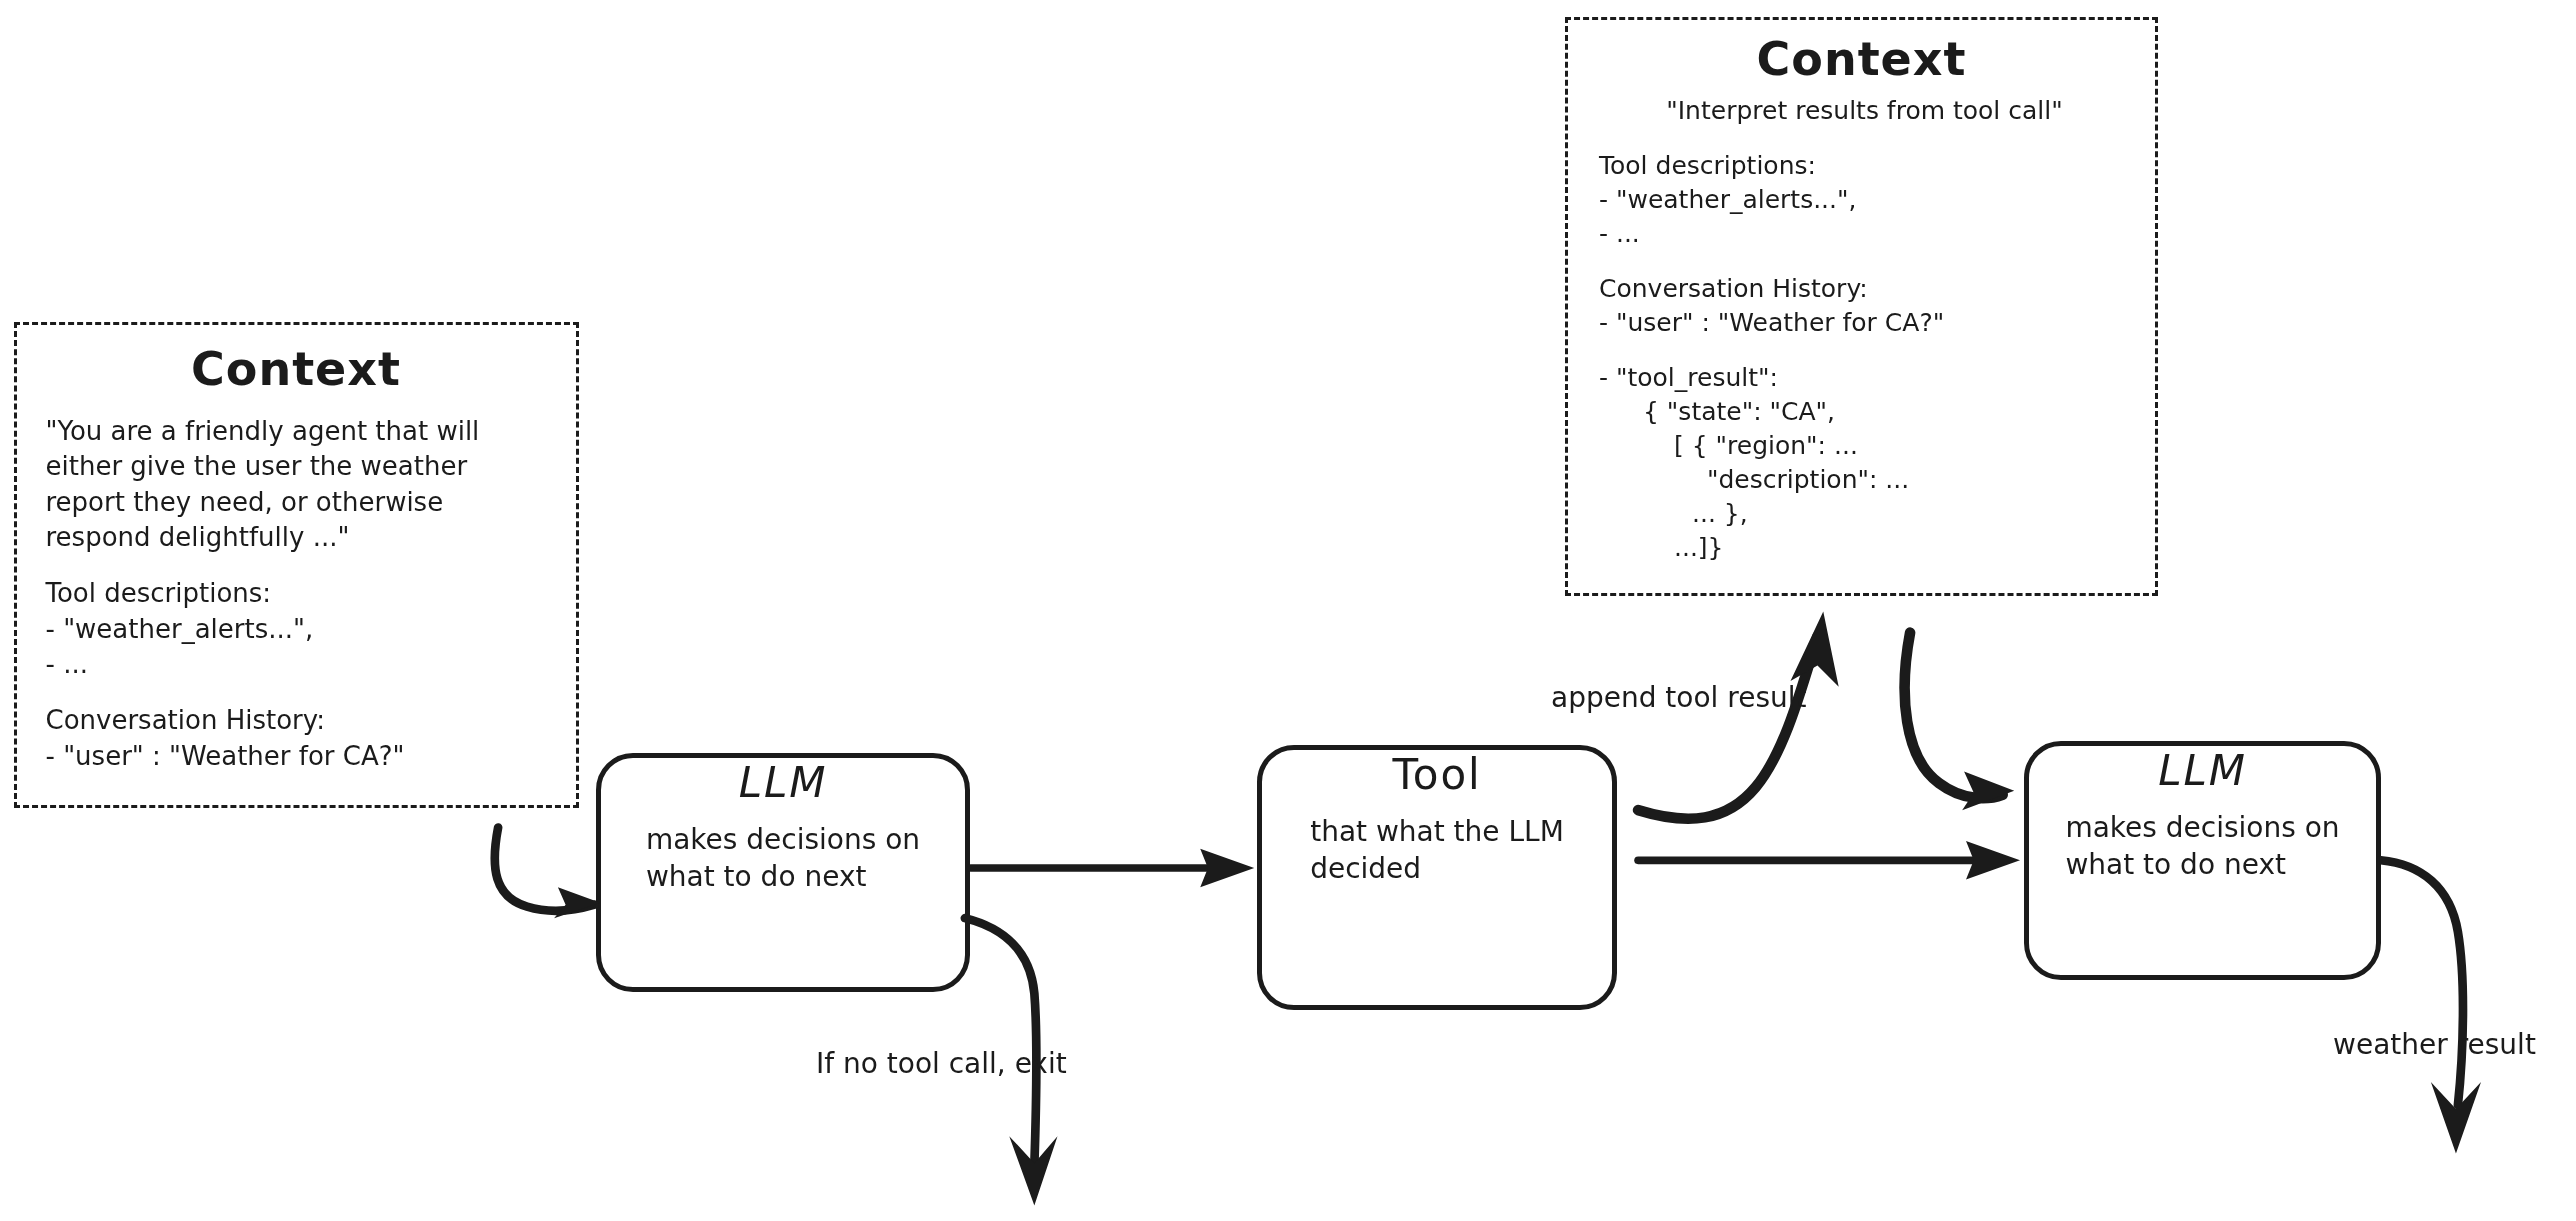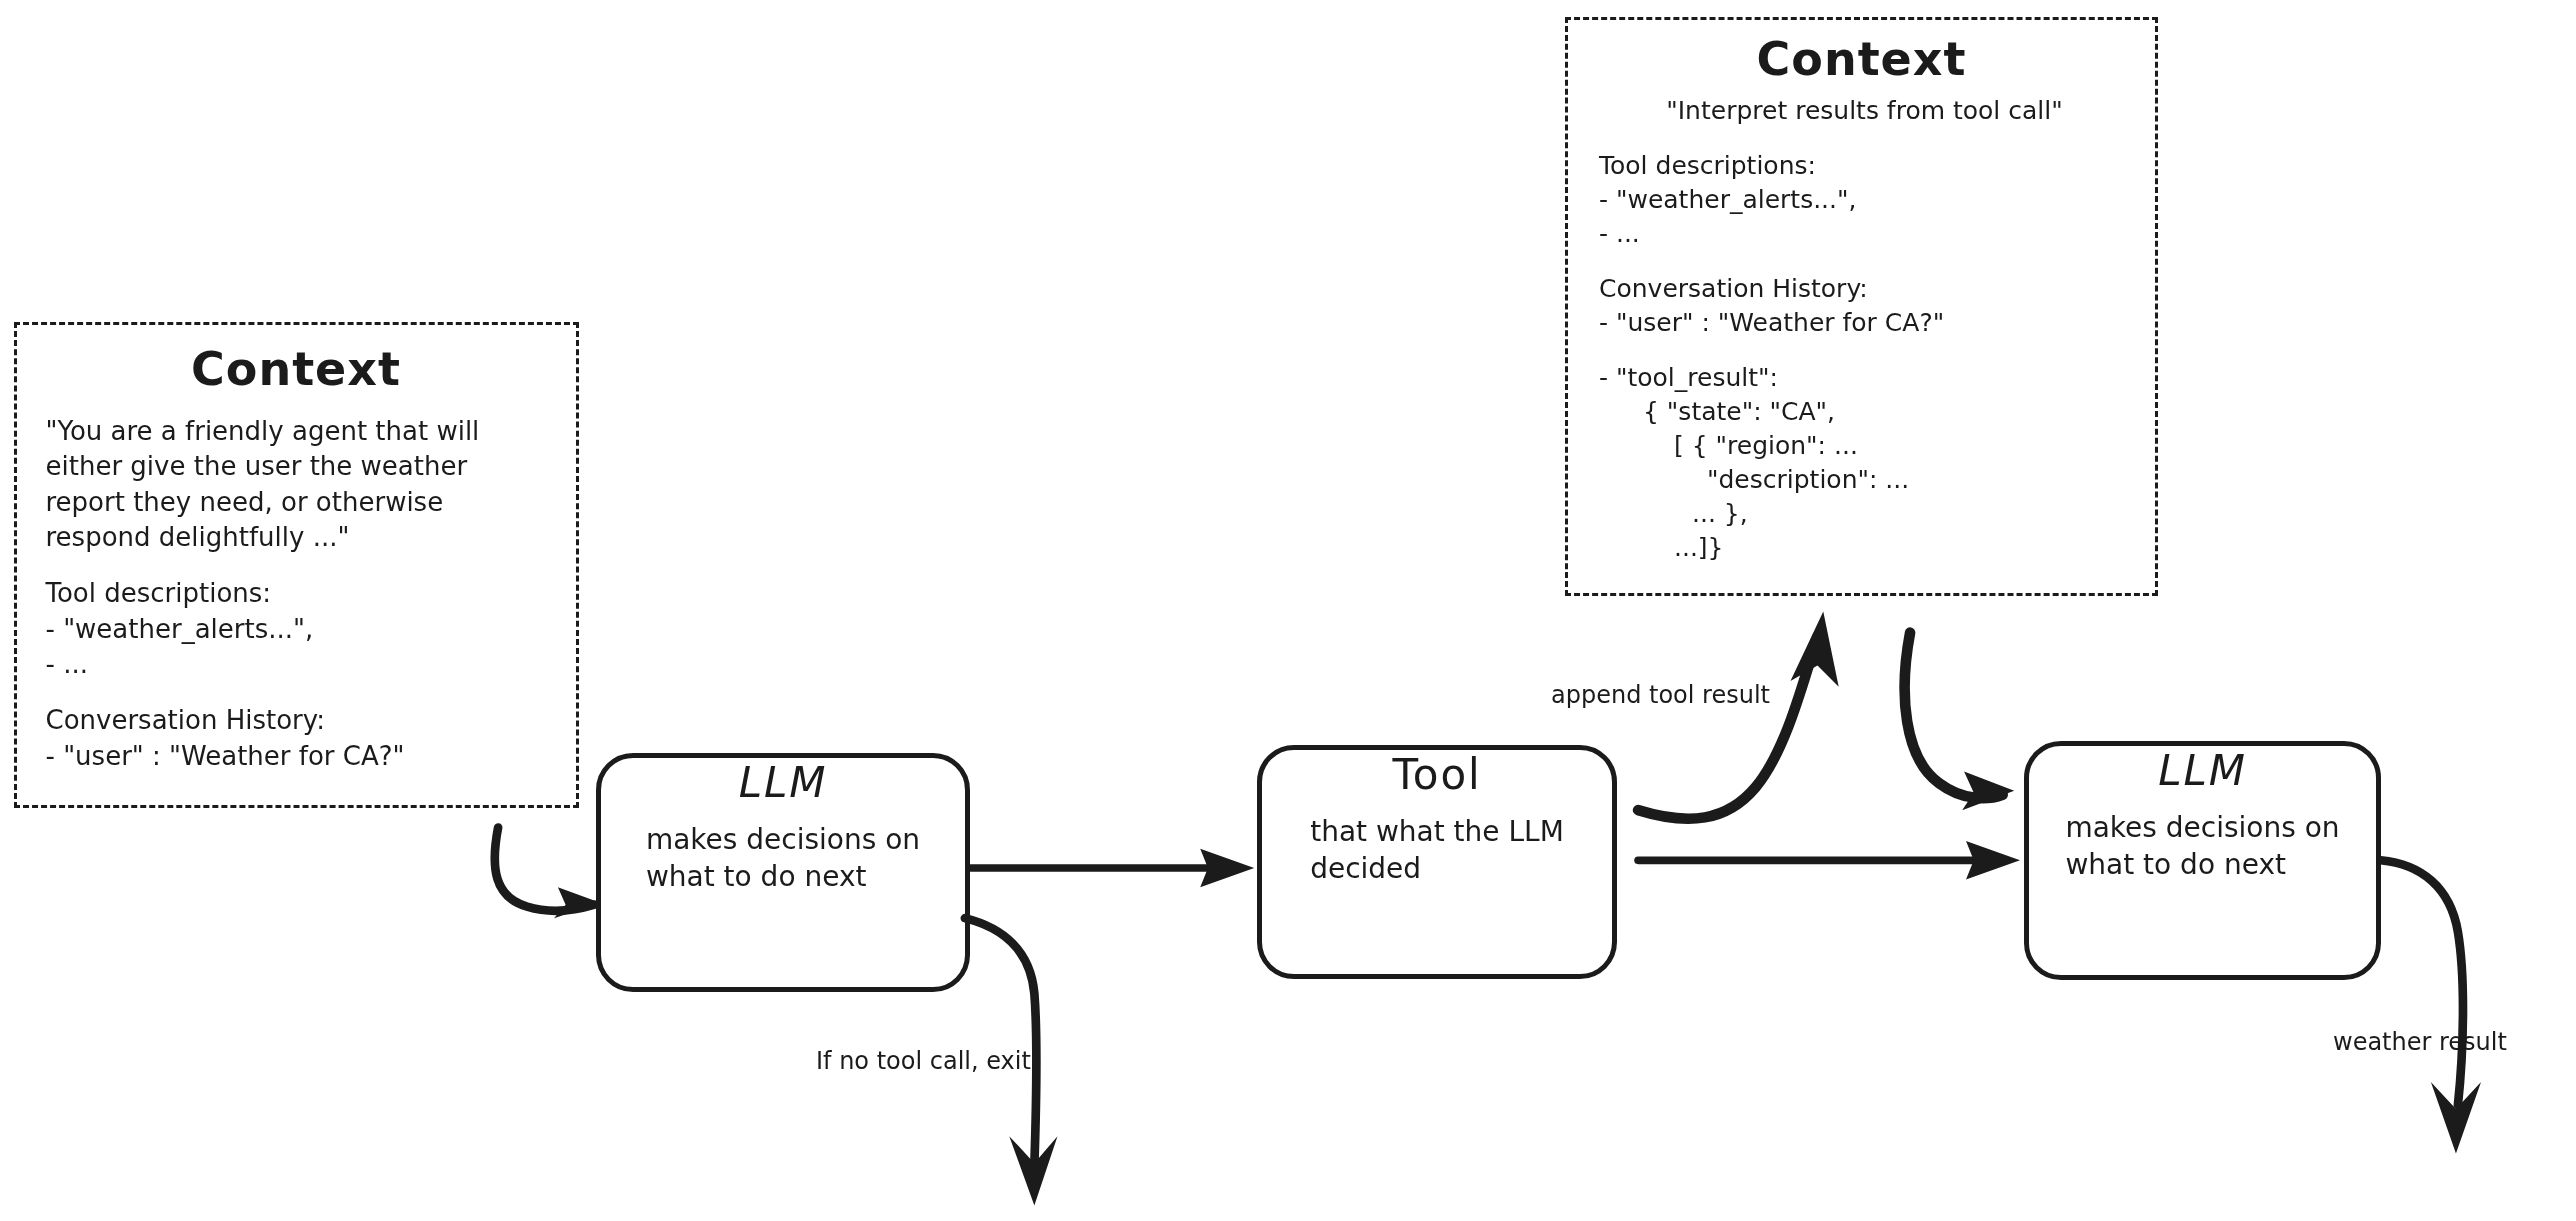--- a/index.html
+++ b/index.html
@@ -74,28 +74,28 @@
     margin-bottom: 15.4px;
     font-style: italic;
   }
   .node-sub {
     font-size: 28px;
     line-height: 1.3;
     text-align: left;
     white-space: pre-line;
   }
   #node-llm-1   { left: 596px;  top: 753px;  width: 374px; height: 239px; }
-  #node-tool    { left: 1257px; top: 745px;  width: 360px; height: 234px; }
+  #node-tool    { left: 1257px; top: 745px;  width: 360px; height: 265px; }
   #node-llm-2   { left: 2024px; top: 741px;  width: 357px; height: 239px; }
   #node-tool .node-title { font-style: normal; }
 
   
   .edge-label {
     position: absolute;
-    font-size: 24px;
+    font-size: 28px;
     white-space: nowrap;
     color: #1b1b1b;
   }
   #label-append  { left: 1551px; top: 681px; }
   #label-exit    { left: 816px;  top: 1047px; }
   #label-return  { left: 2333px; top: 1028px; }
 
   svg.overlay {
     position: absolute;
     left: 0; top: 0;

